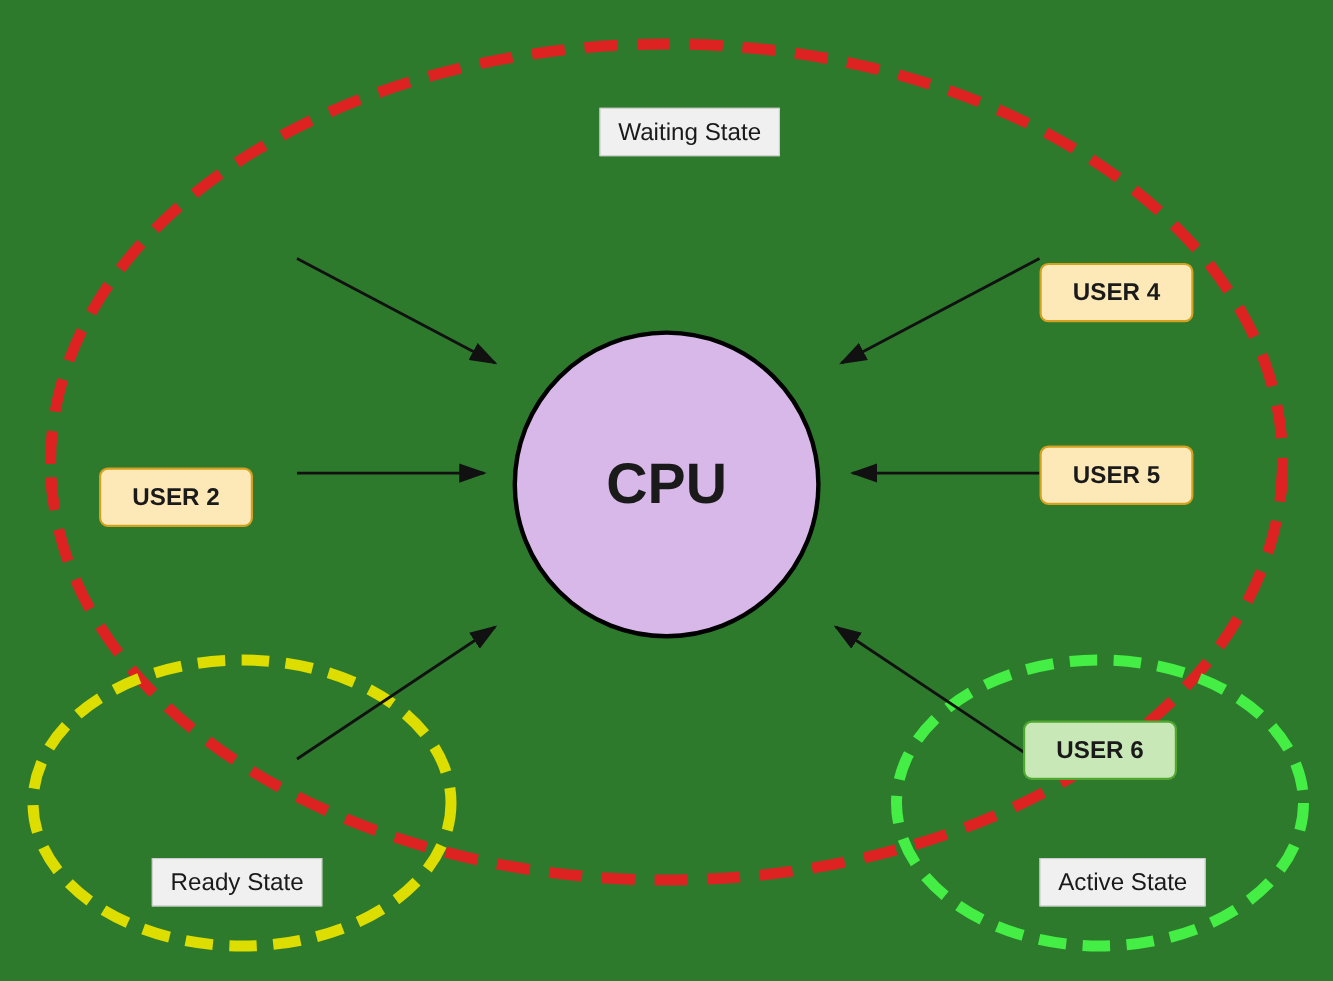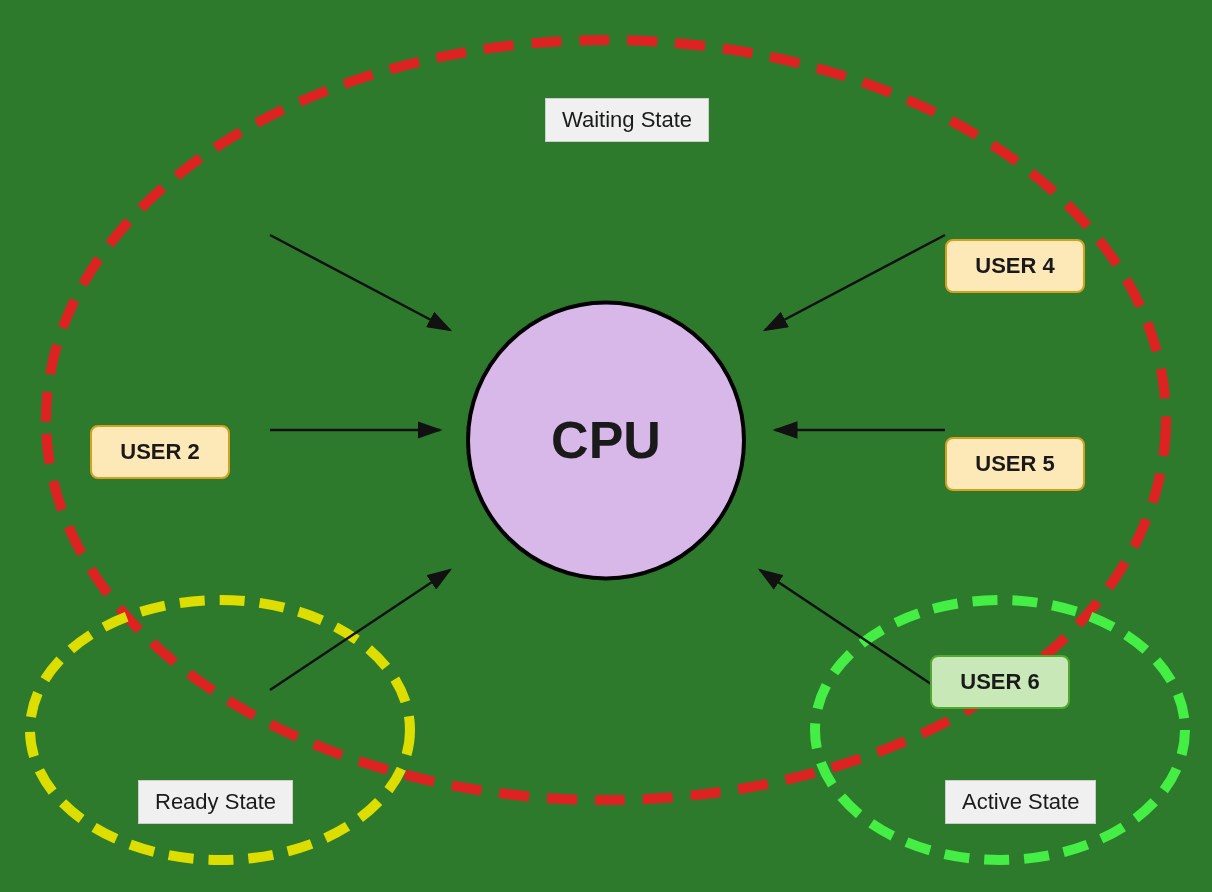--- a/index.html
+++ b/index.html
@@ -130,21 +130,21 @@
   <div class="cpu-circle">
     <span class="cpu-label">CPU</span>
   </div>
 
   <div class="user-box" style="left:90px; top:405px;margin-top:20px;">
     <span>USER 2</span>
   </div>
   <div class="user-box" style="left:945px; top:195px;margin-top:44px;">
     <span>USER 4</span>
   </div>
-  <div class="user-box" style="left:945px; top:405px;margin-top:32px;">
+  <div class="user-box" style="left:945px; top:405px;">
     <span>USER 5</span>
   </div>
   <div class="user-box active" style="left:930px; top:655px;">
     <span>USER 6</span>
   </div>
 
   <div class="state-label" style="left:500px; top:98px;">
     <span>Waiting State</span>
   </div>
   <div class="state-label" style="left:93px; top:780px;text-align:center;">

